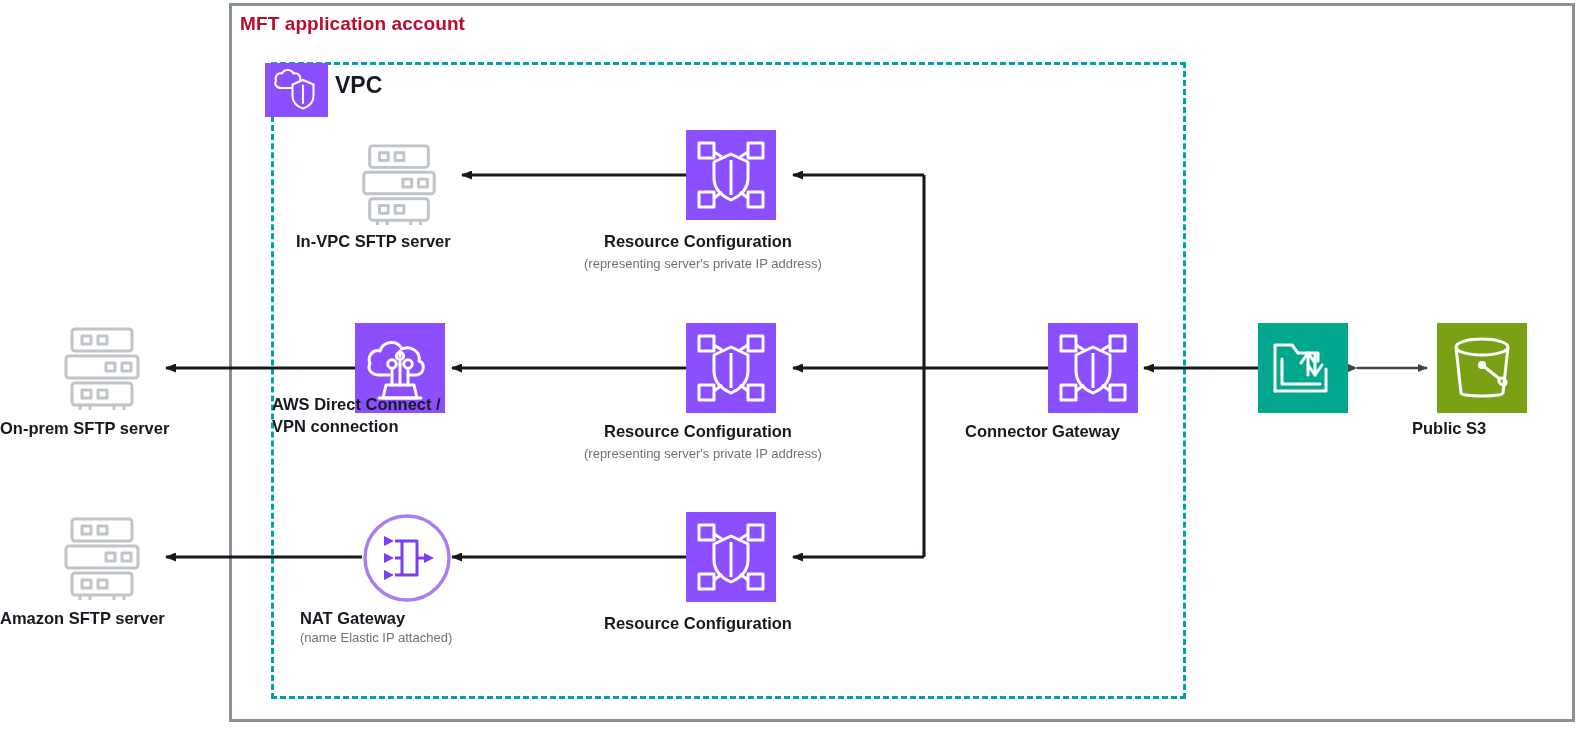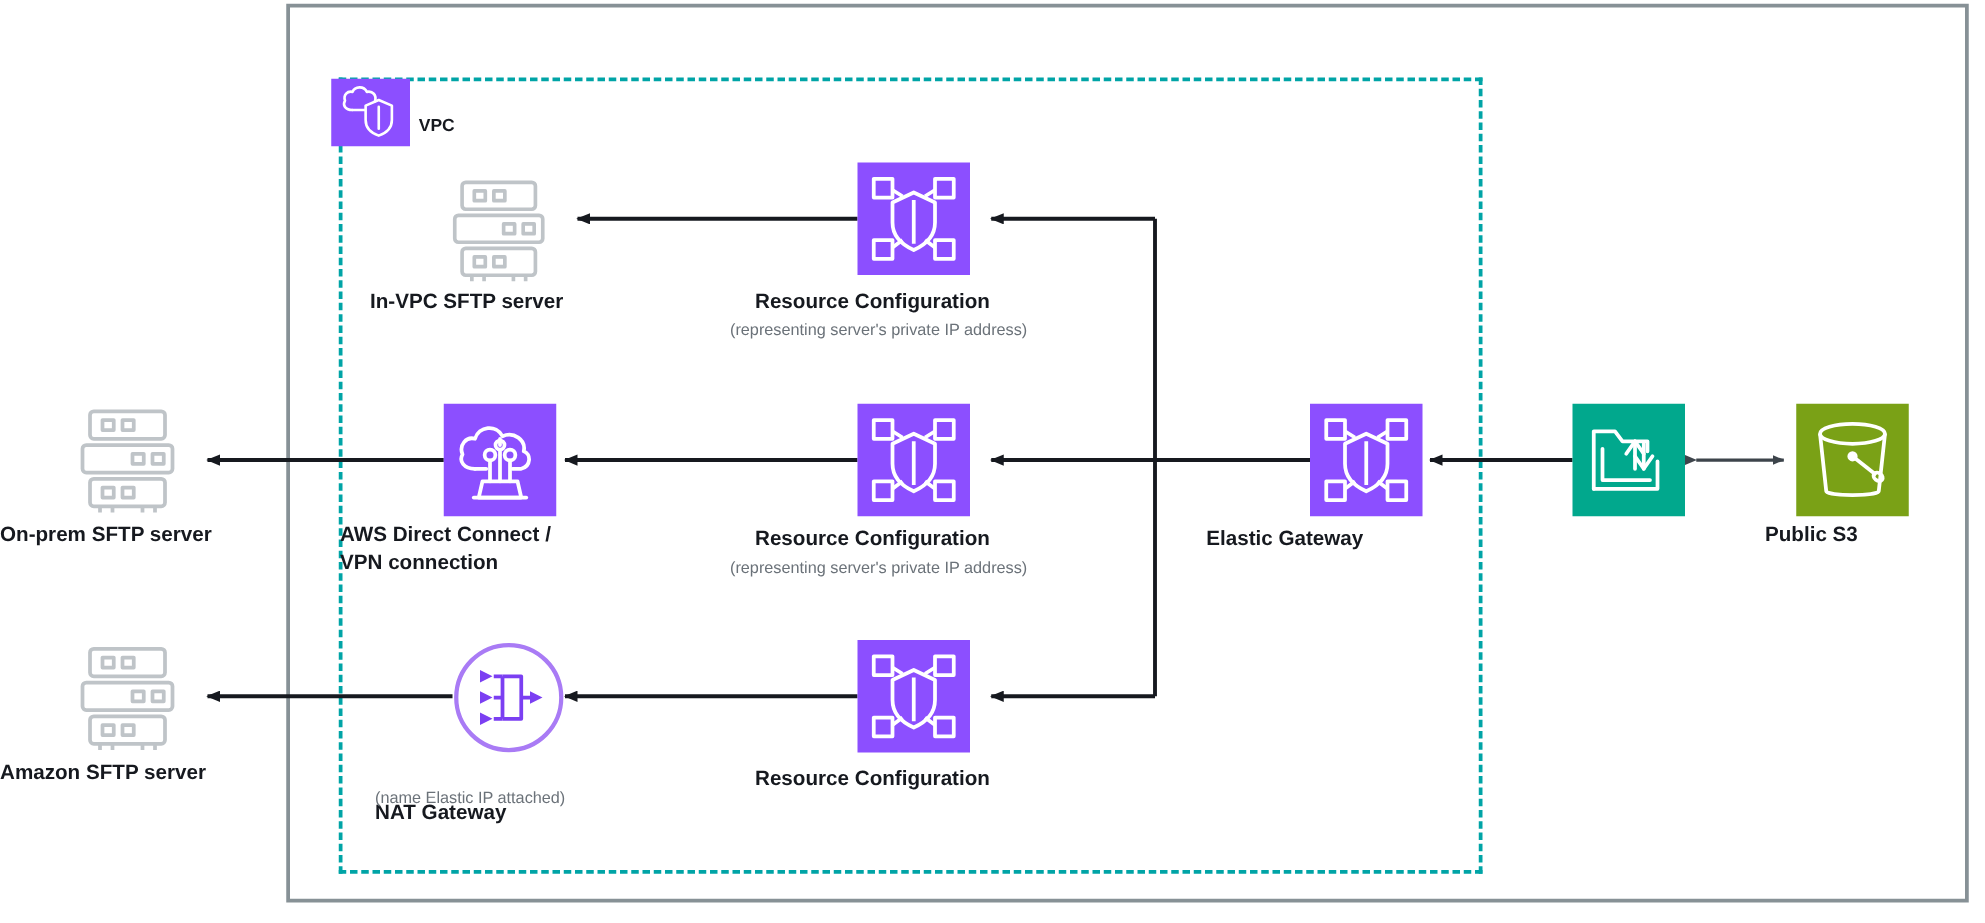--- a/index.html
+++ b/index.html
@@ -7,41 +7,42 @@
   #stage{position:relative;width:1588px;height:738px;overflow:hidden;background:#fff;}
 
   .account-box{position:absolute;left:229px;top:3px;width:1346px;height:719px;
     border:3px solid #879196;box-sizing:border-box;background:transparent;}
   .account-title{position:absolute;left:240px;top:13px;font-size:19px;font-weight:bold;
     color:#BA0C2F;letter-spacing:.1px;}
 
   .vpc-box{position:absolute;left:271px;top:62px;width:915px;height:637px;
     border:3px dashed #00A4A6;box-sizing:border-box;background:transparent;}
   .vpc-badge{position:absolute;left:265px;top:63px;width:63px;height:54px;background:#8C4FFF;}
-  .vpc-label{position:absolute;left:335px;top:92px;font-size:14px;font-weight:bold;color:#16191f;}
+  .vpc-label{position:absolute;left:335px;top:72px;font-size:23px;font-weight:bold;color:#16191f;}
 
   .node{position:absolute;}
   .sq{width:90px;height:90px;display:block;}
   .purple{background:#8C4FFF;}
   .teal{background:#01A88D;}
   .green{background:#7AA116;}
 
   .caption{position:absolute;text-align:left;font-size:16.5px;font-weight:bold;
     color:#16191f;line-height:1.32;white-space:pre-line;}
   .subcaption{position:absolute;text-align:left;font-size:13px;color:#6b7279;
     line-height:1.3;white-space:pre-line;}
 
   svg.wires{position:absolute;left:0;top:0;width:1588px;height:738px;pointer-events:none;}
 </style>
 </head>
 <body>
 
 <div id="stage">
 
   <div class="account-box"></div>
+  <div class="account-title">MFT application account</div>
 
   <div class="vpc-box"></div>
   <div class="vpc-badge">
     <svg width="63" height="54" viewBox="0 0 63 54">
       <g fill="none" stroke="#ffffff" stroke-width="2.1" stroke-linecap="round" stroke-linejoin="round">
         <path d="M17 25 C11 25 9 21 11 17.5 C9.5 13 13 9.5 17 10.5 C19 6 26 5.5 28.5 10.5 C33 9.5 36.5 13 35 18"></path>
         <path d="M17 25 L27 25"></path>
         <path d="M38 17 L48.5 21.5 L48.5 33 C48.5 39.5 43.8 43.5 38 45.5 C32.2 43.5 27.5 39.5 27.5 33 L27.5 21.5 Z"></path>
         <path d="M38 22.5 L38 40"></path>
       </g>
@@ -149,41 +150,41 @@
         <circle cx="37" cy="41" r="4.3"></circle>
         <circle cx="53" cy="41" r="4.3"></circle>
         <path d="M45,33 L45,28"></path>
         <circle cx="45" cy="33" r="3.6"></circle>
         <path d="M37,45.5 L37,62 M45,37 L45,62 M53,45.5 L53,62"></path>
         <path d="M31,62 L59,62 L62,75 L28,75 Z"></path>
         <path d="M24,75 L66,75"></path>
       </g>
     </svg>
   </div>
-  <div class="caption" style="left:272px;top:418px;width:256px;">AWS Direct Connect /
+  <div class="caption" style="left:272px;top:394px;width:256px;">AWS Direct Connect /
 VPN connection</div>
 
   <div class="node" style="left:362px;top:513px;">
     <svg width="90" height="90" viewBox="0 0 90 90">
       <circle cx="45" cy="45" r="42" fill="none" stroke="#A97BF5" stroke-width="3.4"></circle>
       <g fill="none" stroke="#7B3FF2" stroke-width="3" stroke-linejoin="round">
         <path d="M40,28 L40,62"></path>
         <path d="M40,28 L55,28 L55,62 L40,62"></path>
         <path d="M55,45 L66,45"></path>
         <path d="M33,28 L40,28 M33,45 L40,45 M33,62 L40,62"></path>
       </g>
       <g fill="#7B3FF2">
         <path d="M22,23 L32,28 L22,33 Z"></path>
         <path d="M22,40 L32,45 L22,50 Z"></path>
         <path d="M22,57 L32,62 L22,67 Z"></path>
         <path d="M62,40 L72,45 L62,50 Z"></path>
       </g>
     </svg>
   </div>
-  <div class="caption" style="left:300px;top:608px;width:212px;margin-top:32px;">NAT Gateway</div>
+  <div class="caption" style="left:300px;top:608px;width:212px;">NAT Gateway</div>
   <div class="subcaption" style="left:300px;top:630px;width:212px;">(name Elastic IP attached)</div>
 
   <div class="node sq purple" style="left:686px;top:130px;">
     <svg width="90" height="90" viewBox="0 0 90 90">
       <g fill="none" stroke="#ffffff" stroke-width="3" stroke-linejoin="round">
         <rect x="13" y="13" width="15" height="15"></rect>
         <rect x="62" y="13" width="15" height="15"></rect>
         <rect x="13" y="62" width="15" height="15"></rect>
         <rect x="62" y="62" width="15" height="15"></rect>
         <path d="M28,22 L36,27 M62,22 L54,27 M28,68 L36,62 M62,68 L54,62"></path>
@@ -232,21 +233,21 @@
         <rect x="13" y="13" width="15" height="15"></rect>
         <rect x="62" y="13" width="15" height="15"></rect>
         <rect x="13" y="62" width="15" height="15"></rect>
         <rect x="62" y="62" width="15" height="15"></rect>
         <path d="M28,22 L36,27 M62,22 L54,27 M28,68 L36,62 M62,68 L54,62"></path>
         <path d="M45,24 L62,32 L62,48 C62,60 54,66 45,70 C36,66 28,60 28,48 L28,32 Z"></path>
         <path d="M45,30 L45,65"></path>
       </g>
     </svg>
   </div>
-  <div class="caption" style="left:965px;top:421px;width:256px;">Elastic Gateway</div>
+  <div class="caption" style="left:965px;top:421px;width:256px;">Connector Gateway</div>
 
   <div class="node sq teal" style="left:1258px;top:323px;">
     <svg width="90" height="90" viewBox="0 0 90 90">
       <g fill="none" stroke="#ffffff" stroke-width="3" stroke-linejoin="round" stroke-linecap="round">
         <path d="M17,68 L17,22 L34,22 L40,30 L60,30 L60,38"></path>
         <path d="M17,68 L68,68 L68,46"></path>
         <path d="M24,36 L24,61 L62,61"></path>
         <path d="M43,40 L50,30 L57,40"></path>
         <path d="M50,30 L50,52"></path>
         <path d="M57,42 L64,52 L71,42" transform="translate(-7,0)"></path>

